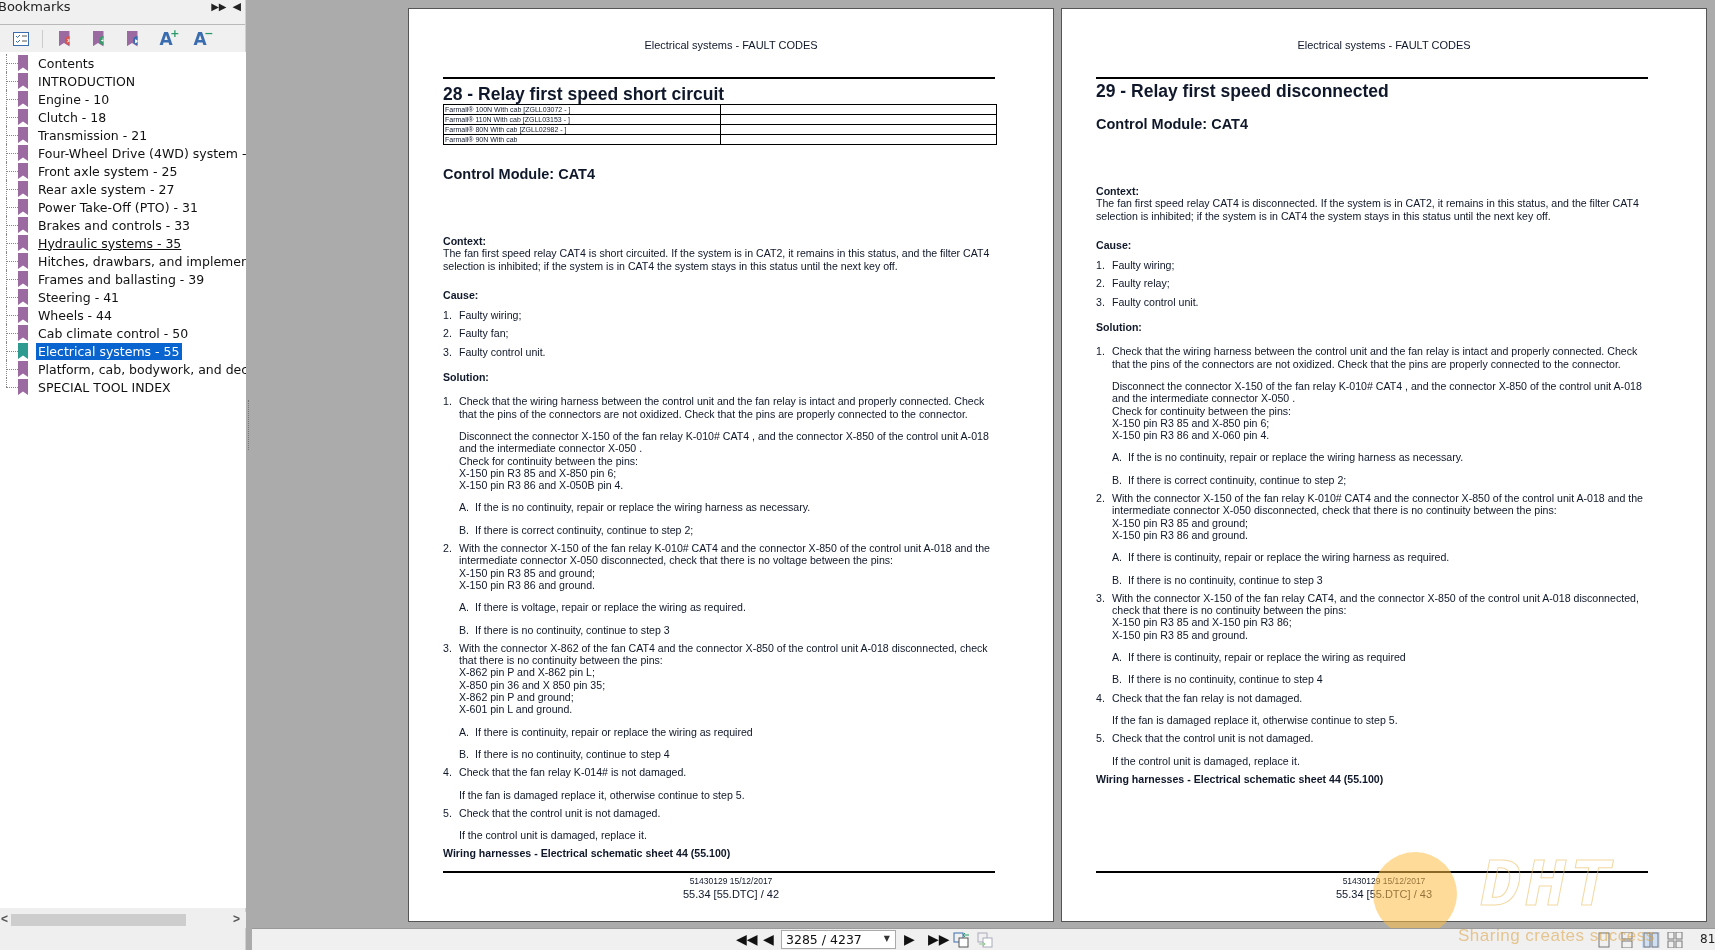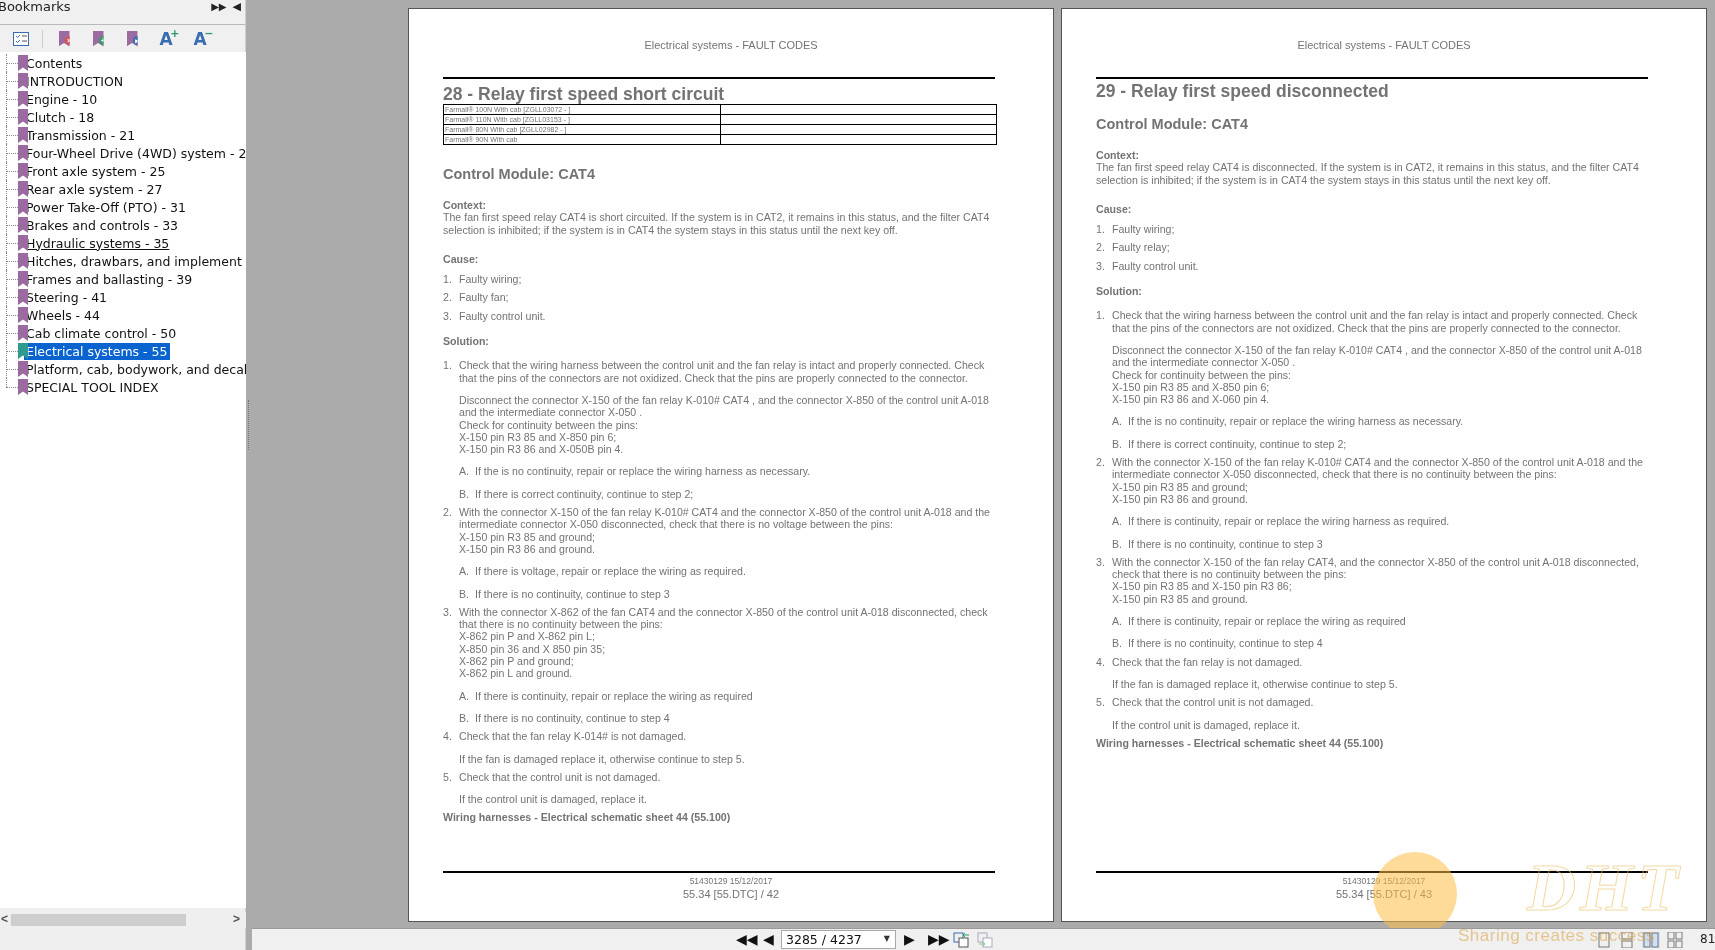--- a/index.html
+++ b/index.html
@@ -12,46 +12,46 @@
   #sb-header .title { font-family: "DejaVu Sans", sans-serif; font-size: 13px; color: #222; margin-left: -2px; }
   #sb-header .ctrls { display: flex; gap: 6px; align-items: center; font-size: 10px; color: #222; }
   #sb-toolbar { height: 27px; display: flex; align-items: center; padding-left: 4px; gap: 0; background: #f0f0f0; }
   .tb-btn { width: 34px; height: 22px; display: flex; align-items: center; justify-content: center; }
   .tb-sep { width: 1px; height: 18px; background: #ccc; margin: 0 4px; }
   .bm-icon { position: relative; width: 11px; height: 16px; background: #9a6aa0; clip-path: polygon(0 0,100% 0,100% 100%,50% 78%,0 100%); }
   .bm-badge { position: absolute; left: 6px; top: 5px; width: 9px; height: 9px; border-radius: 50%; font-size: 7px; line-height: 9px; text-align: center; color: #fff; font-weight: bold; }
   .font-a { font-family: "DejaVu Sans", sans-serif; font-weight: bold; font-size: 17px; color: #3a6db0; position: relative; }
   .font-a sup { font-size: 11px; color: #2a9a6a; position: absolute; top: -2px; right: -7px; }
   #tree { position: absolute; top: 52px; left: 0; width: 246px; height: 856px; background: #fff; overflow: hidden; }
-  .tree-item { position: relative; height: 18px; display: flex; align-items: center; padding-left: 24px; white-space: nowrap; }
+  .tree-item { position: relative; height: 18px; display: flex; align-items: center; padding-left: 36px; white-space: nowrap; }
   .tree-item .dots { position: absolute; left: 6px; top: 9px; width: 14px; border-top: 1px dotted #888; }
   .tree-item .vline { position: absolute; left: 6px; top: 0; height: 18px; border-left: 1px dotted #888; }
   .tree-item .ribbon { position: absolute; left: 18px; top: 1px; width: 10px; height: 16px; background: #9a6aa0; clip-path: polygon(0 0,100% 0,100% 100%,50% 78%,0 100%); }
   .tree-item .ribbon.sel { background: #2e9a90; }
   .tree-item .label { font-family: "DejaVu Sans", sans-serif; font-size: 12.5px; color: #111; padding: 1px 2px; }
   .tree-item .label.under { text-decoration: underline; }
   .tree-item .label.selected { background: #0a64d0; color: #fff; }
   #sb-hscroll { position: absolute; top: 912px; left: 0; width: 246px; height: 16px; background: #efefef; display: flex; align-items: center; }
   #sb-hscroll .thumb { position: absolute; left: 11px; top: 2px; width: 175px; height: 12px; background: #cdcdcd; }
   #sb-hscroll .arr { position: absolute; top: 0; font-size: 12px; color: #555; font-weight: bold; }
   #splitter { position: absolute; left: 246px; top: 0; width: 6px; height: 950px; background: #ababab; }
   #splitter .grip { position: absolute; left: 2px; top: 400px; height: 50px; border-left: 1px dotted #777; }
 
   
-  .page { position: absolute; top: 8px; background: #fff; border: 1px solid #555; width: 646px; height: 914px; font-family: "Liberation Sans", sans-serif; color: #737373; }
+  .page { position: absolute; top: 8px; background: #fff; border: 1px solid #555; width: 646px; height: 914px; font-family: "Liberation Sans", sans-serif; color: #0f172a; }
   #page1 { left: 408px; }
   #page2 { left: 1061px; }
   .pg-header { position: absolute; top: 30px; width: 100%; text-align: center; font-size: 11px; }
   .pg-rule { position: absolute; left: 34px; right: 58px; border-top: 2px solid #000; }
   .pg-title { position: absolute; left: 34px; font-size: 17.5px; font-weight: bold; }
   .model-table { position: absolute; left: 34px; top: 95px; width: 554px; border-collapse: collapse; font-size: 7px; }
   .model-table td { border: 1px solid #000; height: 10px; padding: 0 1px; line-height: 8px; }
   .model-table td.c2 { width: 276px; }
   .ctrl-mod { position: absolute; left: 34px; font-size: 14.5px; font-weight: bold; }
-  .body { position: absolute; left: 34px; right: 58px; font-size: 10.6px; line-height: 12.3px; }
+  .body { position: absolute; left: 34px; right: 58px; font-size: 10.6px; line-height: 12.3px; margin-top: 36px; }
   .h-sub { font-weight: bold; }
   .ol { margin-top: 8px; }
   .li { display: flex; margin-bottom: 6px; }
   .li .n { width: 16px; flex: none; }
   .li .t { flex: 1; }
   .alpha { display: flex; margin: 10px 0 0 0; }
   .alpha .n { width: 16px; flex: none; }
   .para { margin-top: 10px; }
   .ref { font-weight: bold; margin-top: 6px; }
   .pg-foot-rule { position: absolute; left: 34px; right: 58px; top: 862px; border-top: 2px solid #000; }
@@ -60,21 +60,21 @@
 
   
   #bottombar { position: absolute; left: 252px; top: 928px; width: 1463px; height: 22px; background: #f0f0f0; border-top: 1px solid #999; }
   .nav-btn { position: absolute; top: 2px; font-size: 14px; color: #111; }
   #page-input { position: absolute; left: 529px; top: 1px; width: 115px; height: 19px; border: 1px solid #aaa; background: #fff; font-family: "DejaVu Sans", sans-serif; font-size: 12.5px; padding: 1px 4px; color: #111; }
   #page-input .dd { position: absolute; right: 5px; top: 3px; font-size: 8px; color: #333; }
   .view-icon { position: absolute; top: 3px; width: 18px; height: 16px; }
   #zoom-label { position: absolute; left: 1448px; top: 3px; font-family: "DejaVu Sans", sans-serif; font-size: 12px; color: #222; }
   #watermark-text { position: absolute; left: 1458px; top: 926px; font-family: Liberation Sans, sans-serif; font-size: 17px; color: rgba(220,160,60,0.55); letter-spacing: 0.5px; pointer-events: none; }
   #wm-circle { position: absolute; left: 1373px; top: 852px; width: 84px; height: 84px; border-radius: 50%; background: rgba(255,190,70,0.55); pointer-events: none; }
-  #wm-dht { position: absolute; left: 1527px; top: 848px; font-family: Liberation Serif, serif; font-style: italic; font-weight: bold; font-size: 68px; color: transparent; -webkit-text-stroke: 1px rgba(235,190,100,0.6); pointer-events: none; letter-spacing: 4px; }
+  #wm-dht { position: absolute; left: 1480px; top: 848px; font-family: Liberation Mono, monospace; font-style: italic; font-weight: bold; font-size: 68px; color: transparent; -webkit-text-stroke: 1px rgba(235,190,100,0.6); pointer-events: none; letter-spacing: 4px; }
 </style>
 </head>
 <body>
 
 <div id="app">
 
   <div id="sidebar">
     <div id="sb-header">
       <span class="title">Bookmarks</span>
       <span class="ctrls">
@@ -324,21 +324,21 @@
               </div>
         </span>
           </div>
         <div class="li">
             <span class="n">3.</span>
             <span class="t">
           <div>With the connector X-862 of the fan CAT4 and the connector X-850 of the control unit A-018 disconnected, check that there is no continuity between the pins:</div>
               <div>X-862 pin P and X-862 pin L;</div>
               <div>X-850 pin 36 and X 850 pin 35;</div>
               <div>X-862 pin P and ground;</div>
-              <div>X-862 pin L and ground.</div>
+              <div>X-601 pin L and ground.</div>
           <div class="alpha">
                 <span class="n">A.</span>
                 <span>If there is continuity, repair or replace the wiring as required</span>
               </div>
           <div class="alpha">
                 <span class="n">B.</span>
                 <span>If there is no continuity, continue to step 4</span>
               </div>
         </span>
           </div>

